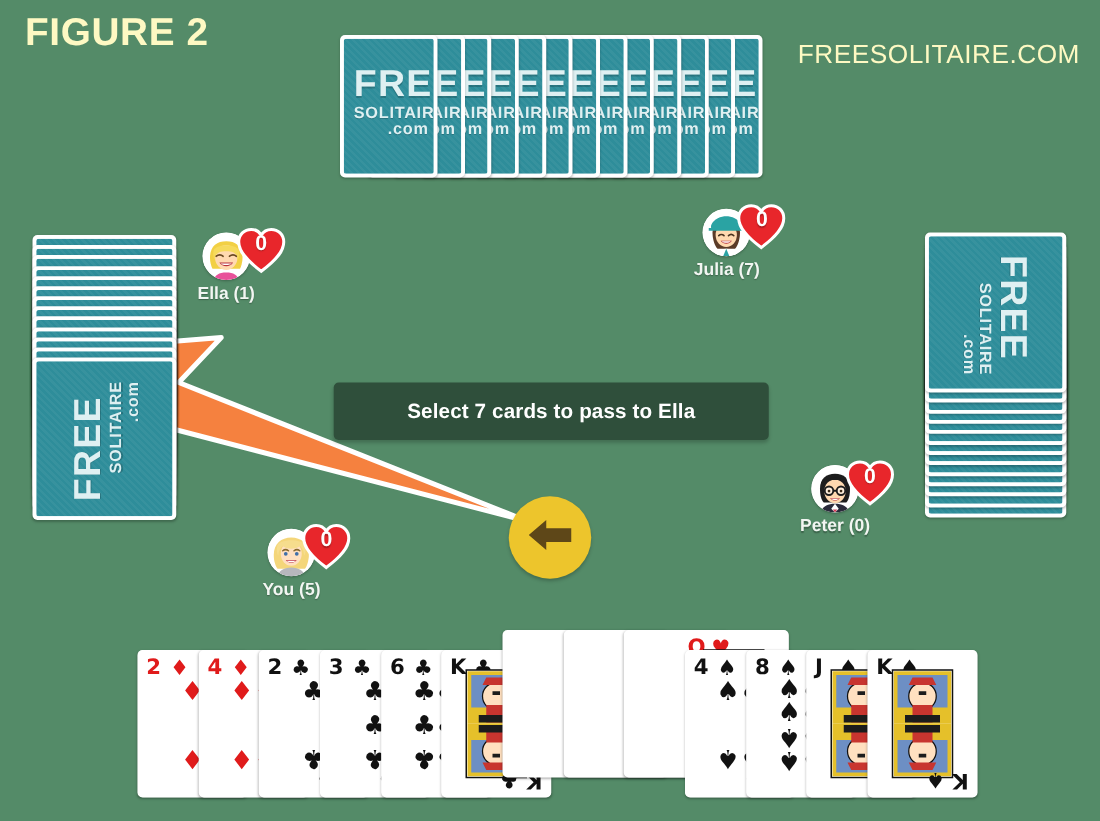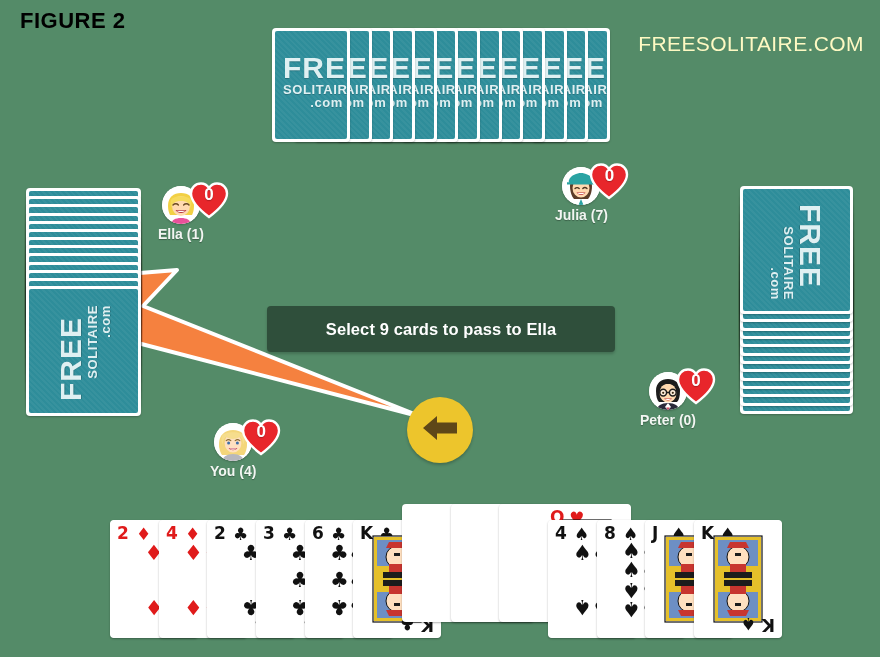--- a/index.html
+++ b/index.html
@@ -7,22 +7,22 @@
     width:880px;height:657px;overflow:hidden;
     background:#548b68;
     font-family:"Liberation Sans", sans-serif;
     position:relative;
   }
   #board{position:absolute;inset:0;}
 
   
   .figure-label{
     position:absolute;left:20px;top:8px;
-    font-size:22px;font-weight:bold;letter-spacing:.5px;
-    color:#000000;
+    font-size:31px;font-weight:bold;letter-spacing:.5px;
+    color:#fef9c3;
   }
   .brand-label{
     position:absolute;right:16px;top:11px;
     font-size:21px;font-weight:normal;letter-spacing:.4px;
     color:#fef9c3;
     margin-top:21px;
   }
 
   
   .cardback{
@@ -593,31 +593,31 @@
           <path d="M15.4 25.5h7.2c-.9.8-2.3 1.2-3.6 1.2s-2.7-.4-3.6-1.2z" fill="#fff"></path>
         </svg>
       </span>
       <span class="heart">
         <svg viewBox="0 0 42 40" width="42" height="40">
           <path d="M21 38C9 29 3 22 3 14.5 3 8.7 7.4 4.5 13 4.5c3.4 0 6.3 1.8 8 4.6 1.7-2.8 4.6-4.6 8-4.6 5.6 0 10 4.2 10 10C39 22 33 29 21 38z" fill="#e8262b" stroke="#ffffff" stroke-width="2.4"></path>
         </svg>
         <span class="num">0</span>
       </span>
     </div>
-    <div class="pname">You (4)</div>
+    <div class="pname">You (5)</div>
   </div>
 
   <div id="pointer">
     <svg viewBox="0 0 370 165" width="370" height="165">
       <path d="M30 12 L117 5 L83 41 L362 152 L70 76 L47 96 Z" fill="#f5813f" stroke="#ffffff" stroke-width="4" stroke-linejoin="round"></path>
     </svg>
   </div>
 
   <div id="banner">
-    <span>Select 9 cards to pass to Ella</span>
+    <span>Select 7 cards to pass to Ella</span>
   </div>
 
   <div id="pass-btn">
     <span>
       <svg viewBox="0 0 40 34" width="40" height="34">
         <path d="M3 17 L17 5 L17 11.5 L37 11.5 L37 22.5 L17 22.5 L17 29 Z" fill="#5e4718"></path>
       </svg>
     </span>
   </div>
 

